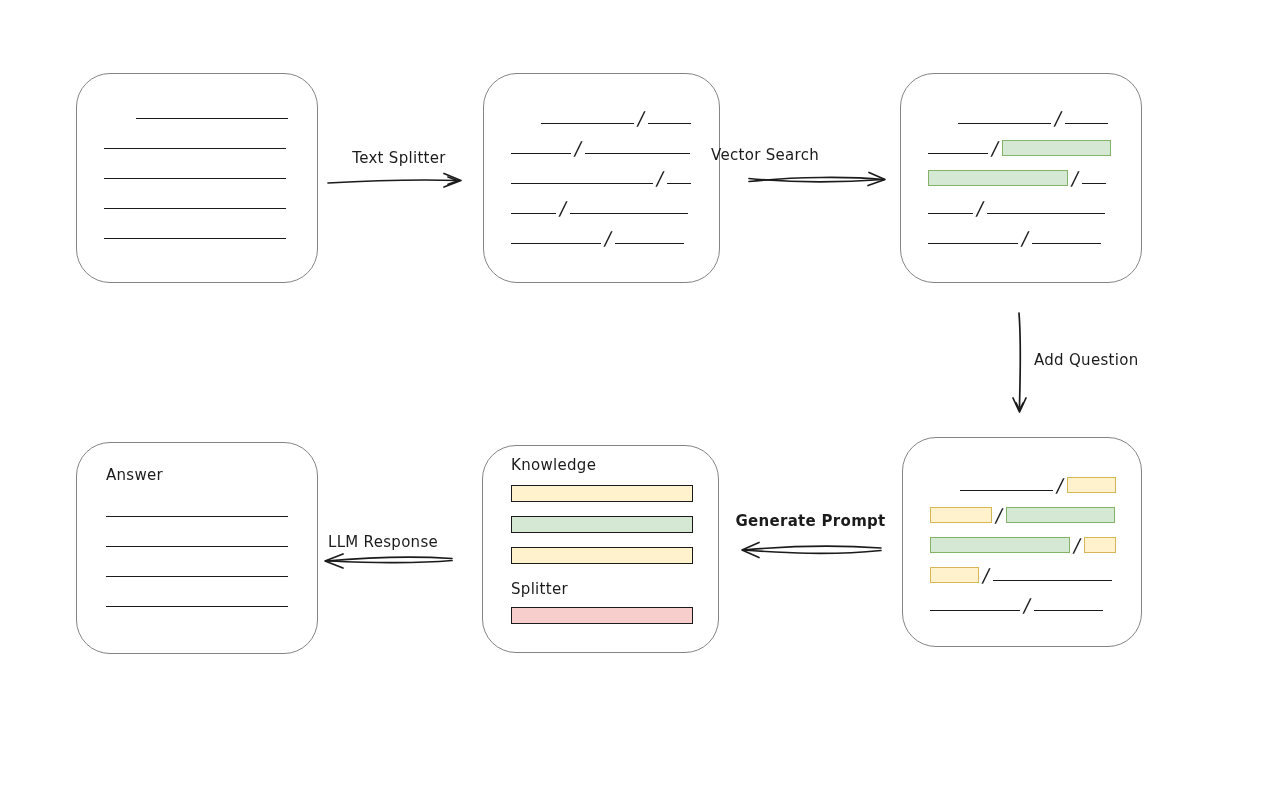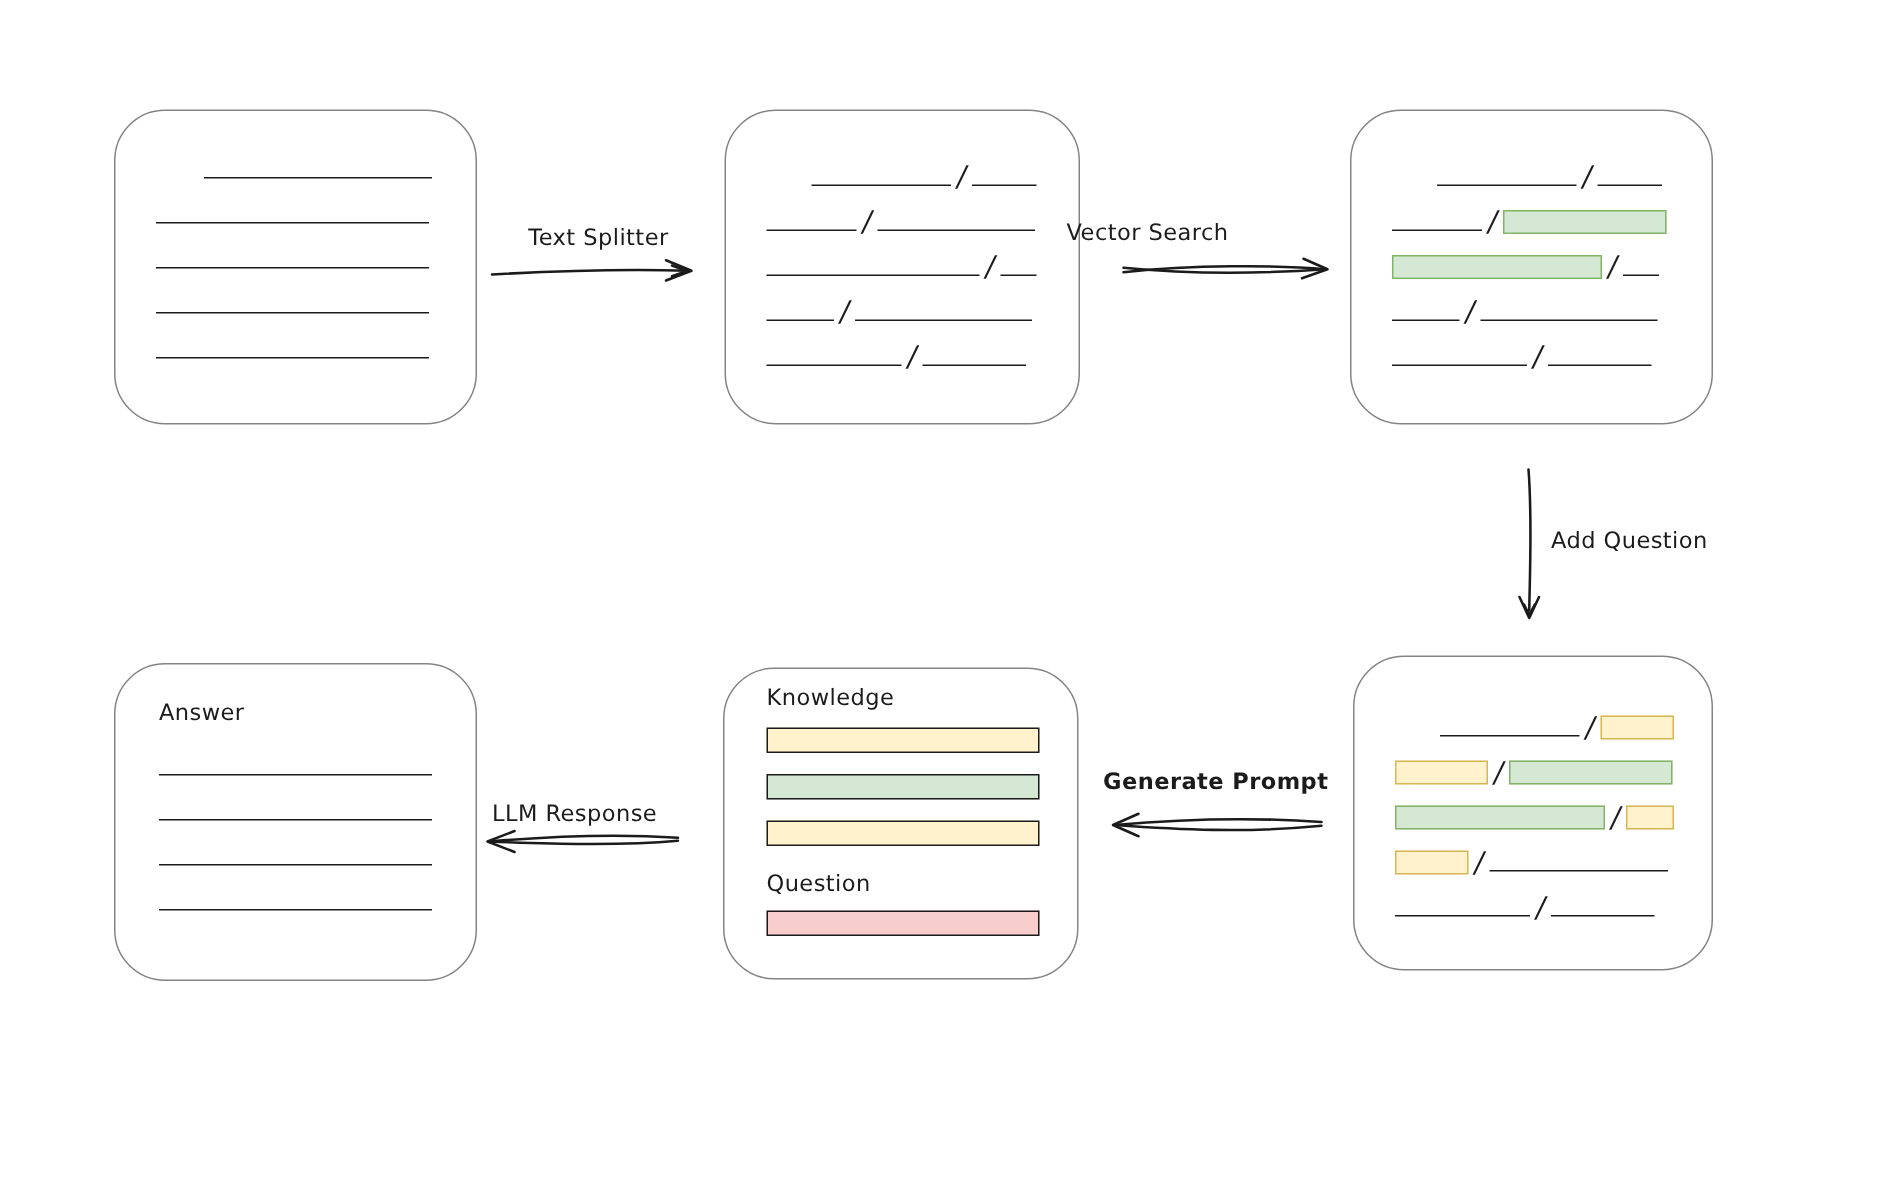--- a/index.html
+++ b/index.html
@@ -176,21 +176,21 @@
         <span class="seg-line" style="width: 90px;"></span>
         <span class="seg-slash">/</span>
         <span class="seg-line" style="width: 69px;"></span>
       </div>
     </div>
   <div class="node" id="node-prompt">
       <div class="node-label">Knowledge</div>
       <div class="bar chunk-yellow" style="width: 180px;"></div>
       <div class="bar chunk-green" style="width: 180px;"></div>
       <div class="bar chunk-yellow" style="width: 180px;"></div>
-      <div class="node-label question">Question</div>
+      <div class="node-label question">Splitter</div>
       <div class="bar chunk-red" style="width: 180px;"></div>
     </div>
   <div class="node" id="node-answer">
       <div class="node-label">Answer</div>
       <div class="seg-row" style="padding-left: 29px;">
         <span class="seg-line" style="width: 182px;"></span>
       </div>
       <div class="seg-row" style="padding-left: 29px;">
         <span class="seg-line" style="width: 182px;"></span>
       </div>

